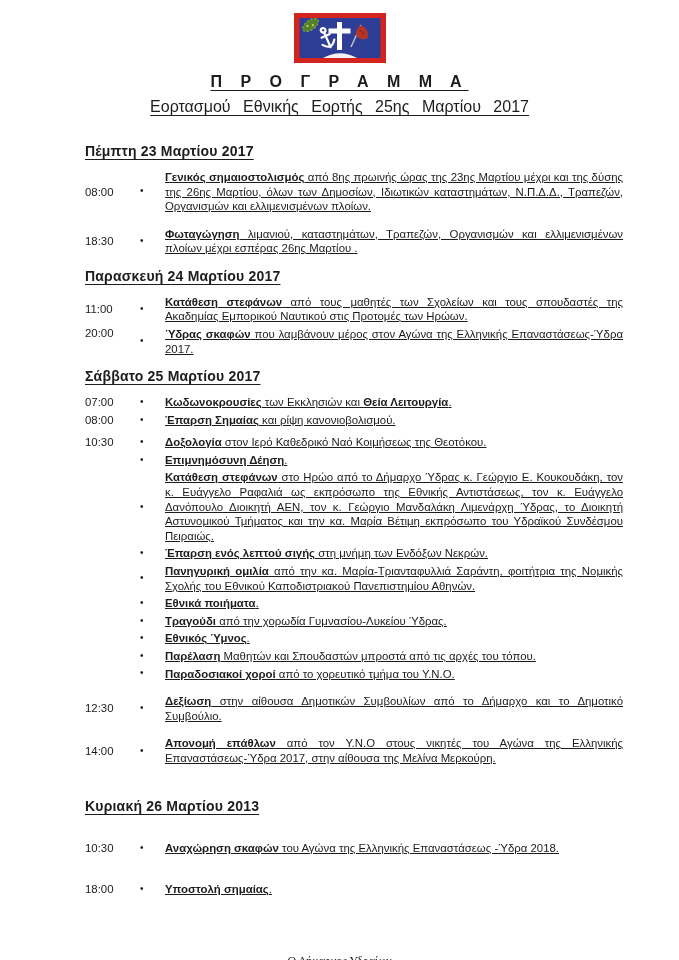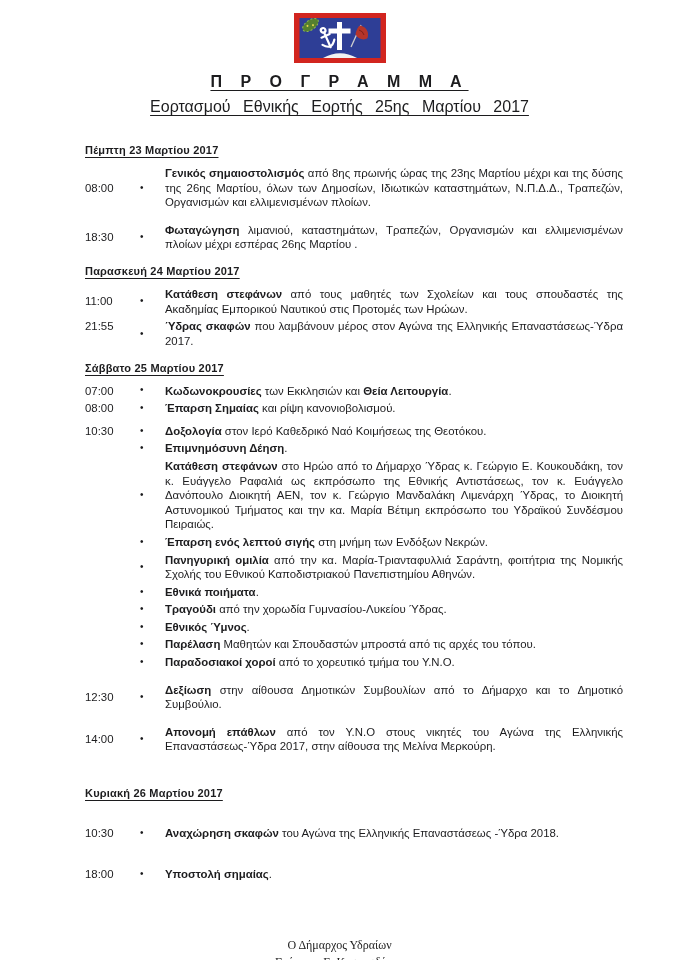--- a/index.html
+++ b/index.html
@@ -20,31 +20,31 @@
   }
   .subtitle {
     text-align:center; margin-top:7px;
     font-size:16px; word-spacing:8px;
     text-decoration:underline; text-underline-offset:3px; text-decoration-thickness:1.2px;
   }
 
   
   .schedule { margin:27px 56px 0 85px; font-size:11.4px; line-height:1.28; }
   .section-heading {
-    font-weight:700; font-size:11px; letter-spacing:.2px;
+    font-weight:700; font-size:14px; letter-spacing:.2px;
     margin:12px 0 9px;
     text-decoration:underline; text-underline-offset:2.5px; text-decoration-thickness:1.3px;
   }
   .section:first-child .section-heading { margin-top:0; }
   .section.heading-gap-lg .section-heading { margin-top:32px; }
 
   .row { display:flex; align-items:center; margin-top:3px; }
   .row .time { width:52px; flex:none; }
   .row .bullet { width:25px; flex:none; padding-left:3px; font-size:10px; }
-  .row .text { flex:1; text-align:justify; }
+  .row .text { flex:1; text-align:justify;text-decoration:underline; }
   .text .b { font-weight:700; }
   .row.gap-sm { margin-top:8px; }
   .row.gap-md { margin-top:13px; }
   .row.gap-lg { margin-top:26px; }
   .row.raised .time { transform:translateY(-8px); }
 
   
   .footer {
     margin-top:56px; text-align:center;
     font-family:"Liberation Serif", serif;
@@ -99,21 +99,21 @@
         </div>
       </section>
       <section class="section">
         <div class="section-heading">Παρασκευή 24 Μαρτίου 2017</div>
         <div class="row">
           <div class="time">11:00</div>
           <div class="bullet">•</div>
           <div class="text"><span class="b">Κατάθεση στεφάνων</span><span> από τους μαθητές των Σχολείων και τους σπουδαστές της Ακαδημίας Εμπορικού Ναυτικού στις Προτομές των Ηρώων.</span></div>
         </div>
         <div class="row raised">
-          <div class="time">21:55</div>
+          <div class="time">20:00</div>
           <div class="bullet">•</div>
           <div class="text"><span class="b">Ύδρας σκαφών</span><span> που λαμβάνουν μέρος στον Αγώνα της Ελληνικής Επαναστάσεως-Ύδρα 2017.</span></div>
         </div>
       </section>
       <section class="section">
         <div class="section-heading">Σάββατο 25 Μαρτίου 2017</div>
         <div class="row">
           <div class="time">07:00</div>
           <div class="bullet">•</div>
           <div class="text"><span class="b">Κωδωνοκρουσίες</span><span> των Εκκλησιών και </span><span class="b">Θεία Λειτουργία</span><span>.</span></div>
@@ -178,21 +178,21 @@
           <div class="bullet">•</div>
           <div class="text"><span class="b">Δεξίωση</span><span> στην αίθουσα Δημοτικών Συμβουλίων από το Δήμαρχο και το Δημοτικό Συμβούλιο.</span></div>
         </div>
         <div class="row gap-md">
           <div class="time">14:00</div>
           <div class="bullet">•</div>
           <div class="text"><span class="b">Απονομή επάθλων</span><span> από τον Υ.Ν.Ο στους νικητές του Αγώνα της Ελληνικής Επαναστάσεως-Ύδρα 2017, στην αίθουσα της Μελίνα Μερκούρη.</span></div>
         </div>
       </section>
       <section class="section heading-gap-lg">
-        <div class="section-heading">Κυριακή 26 Μαρτίου 2017</div>
+        <div class="section-heading">Κυριακή 26 Μαρτίου 2013</div>
         <div class="row gap-lg">
           <div class="time">10:30</div>
           <div class="bullet">•</div>
           <div class="text"><span class="b">Αναχώρηση σκαφών</span><span> του Αγώνα της Ελληνικής Επαναστάσεως -Ύδρα 2018.</span></div>
         </div>
         <div class="row gap-lg">
           <div class="time">18:00</div>
           <div class="bullet">•</div>
           <div class="text"><span class="b">Υποστολή σημαίας</span><span>.</span></div>
         </div>

